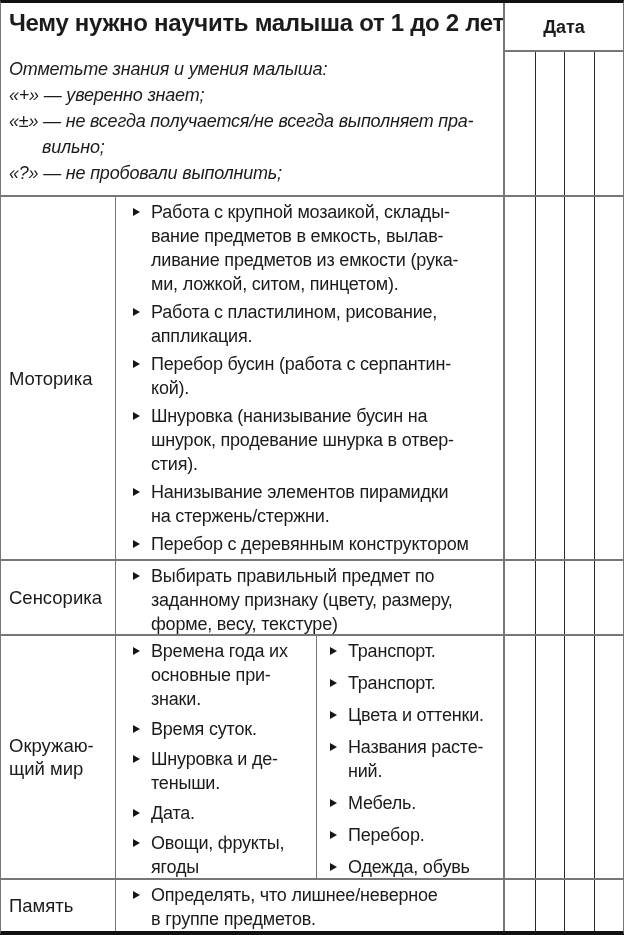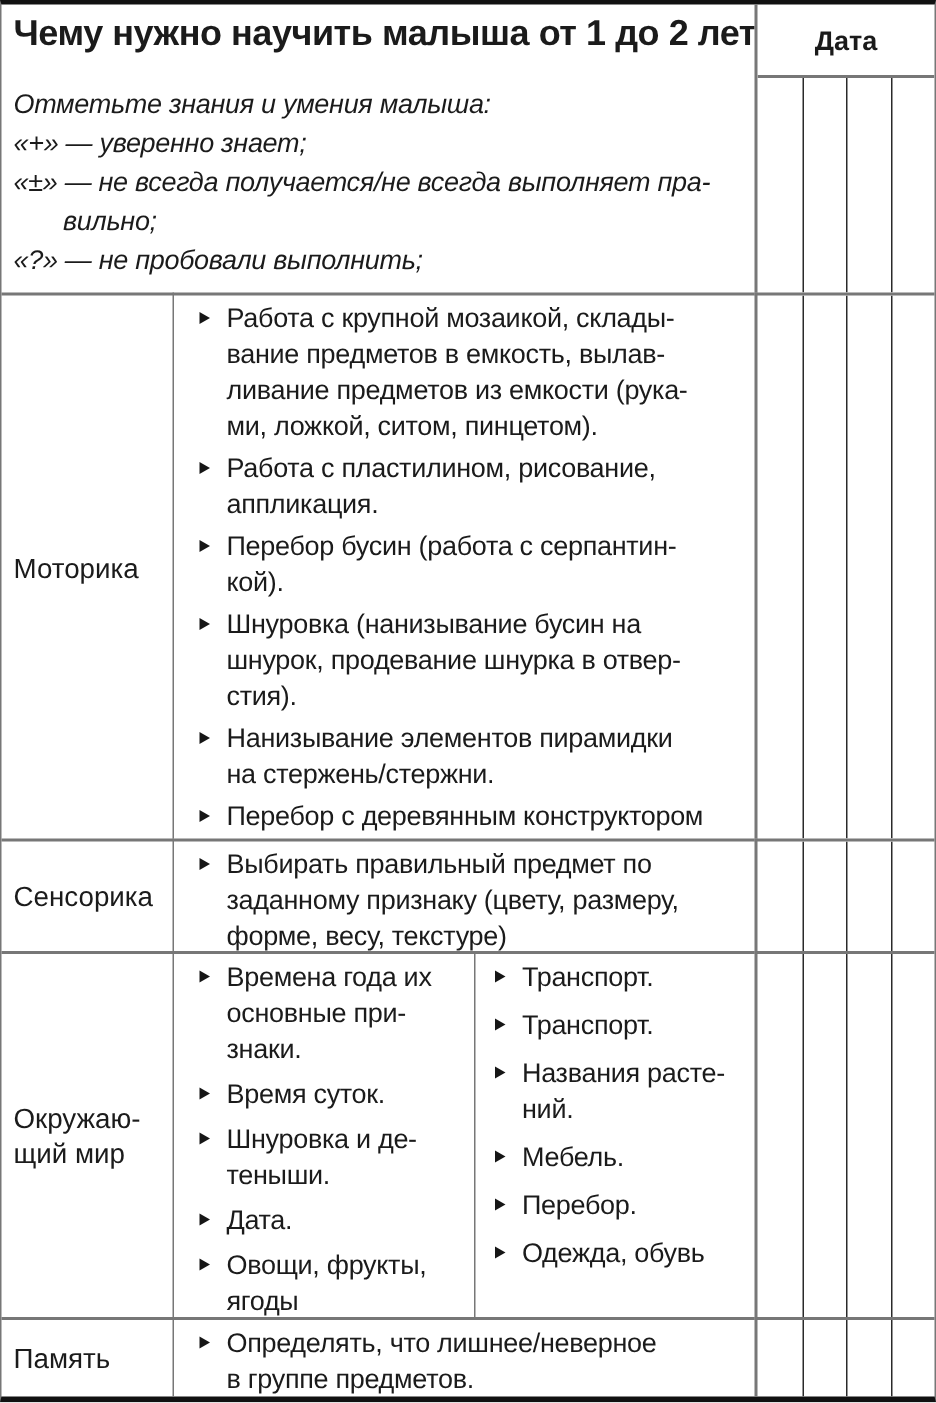--- a/index.html
+++ b/index.html
@@ -185,20 +185,24 @@
         <div class="item">
             <span class="tri"></span>
             <span class="txt">Транспорт.</span>
           </div>
         <div class="item">
             <span class="tri"></span>
             <span class="txt">Транспорт.</span>
           </div>
         <div class="item">
             <span class="tri"></span>
+            <span class="txt">Цвета и оттенки.</span>
+          </div>
+        <div class="item">
+            <span class="tri"></span>
             <span class="txt">Названия расте-
 ний.</span>
           </div>
         <div class="item">
             <span class="tri"></span>
             <span class="txt">Мебель.</span>
           </div>
         <div class="item">
             <span class="tri"></span>
             <span class="txt">Перебор.</span>

